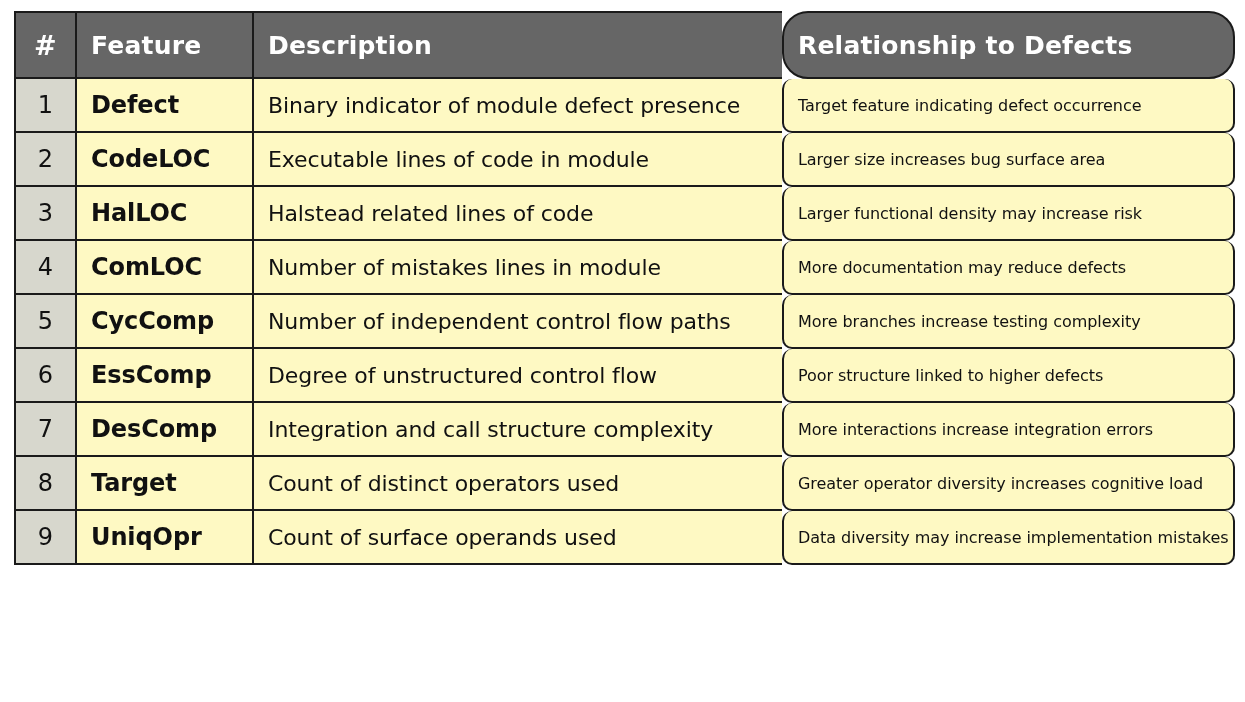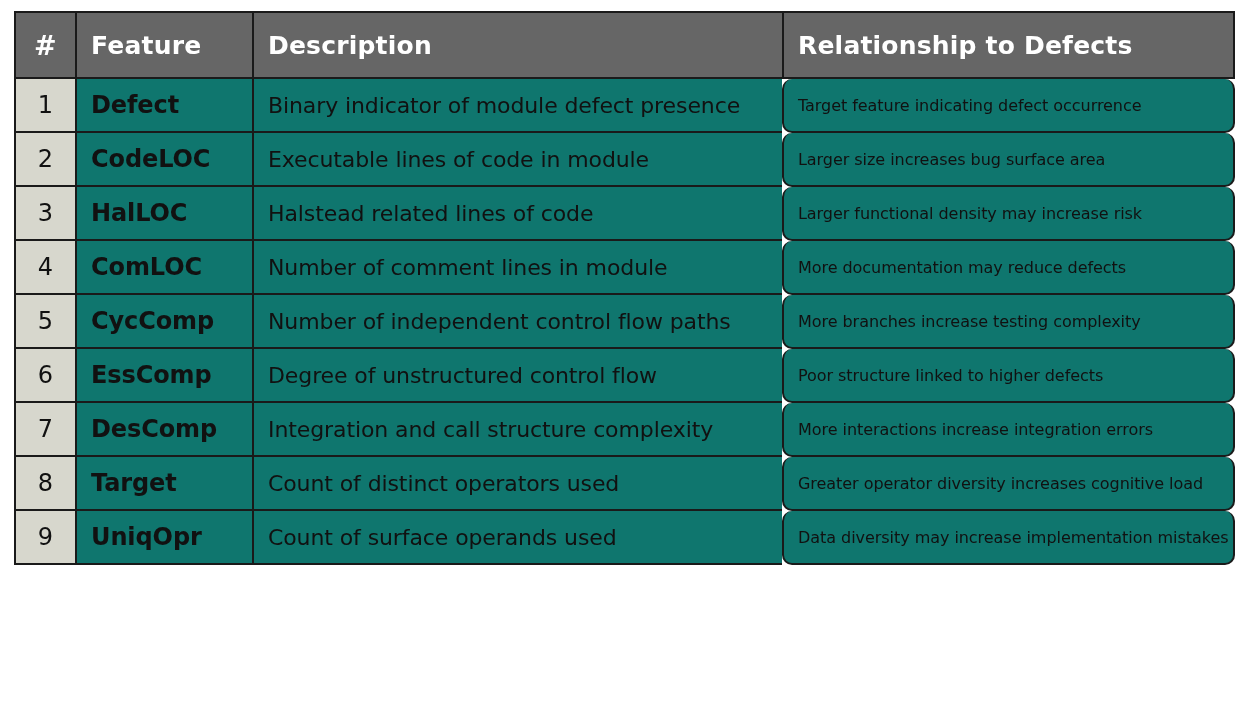--- a/index.html
+++ b/index.html
@@ -55,35 +55,36 @@
     white-space: nowrap;
     overflow: hidden;
   }
   thead th.th-num {
     text-align: center;
     padding: 0 4px;
     font-size: 27px;
   }
   thead th.last {
     border-right-width: 2.5px;
+    border-radius: 26px;
   }
   
   thead th + th {
     border-left-width: 2.5px;
   }
 
   
   tbody td {
     border: 2.5px solid #1a1a1a;
     border-top-width: 0;
     border-right-width: 0;
     height: 54px;
     box-sizing: border-box;
     vertical-align: middle;
-    background: #0f766e;
+    background: #fef9c3;
     color: #111111;
     overflow: hidden;
     white-space: nowrap;
   }
   tbody td + td { border-left-width: 2.5px; }
   tbody td.last { border-right-width: 2.5px; border-radius: 10px; }
 
   td.cell-num {
     background: #d7d7cd;
     text-align: center;
@@ -142,21 +143,21 @@
       </tr>
       <tr>
         <td class="cell-num">3</td>
         <td class="cell-feat">HalLOC</td>
         <td class="cell-desc">Halstead related lines of code</td>
         <td class="cell-rel last">Larger functional density may increase risk</td>
       </tr>
       <tr>
         <td class="cell-num">4</td>
         <td class="cell-feat">ComLOC</td>
-        <td class="cell-desc">Number of comment lines in module</td>
+        <td class="cell-desc">Number of mistakes lines in module</td>
         <td class="cell-rel last">More documentation may reduce defects</td>
       </tr>
       <tr>
         <td class="cell-num">5</td>
         <td class="cell-feat">CycComp</td>
         <td class="cell-desc">Number of independent control flow paths</td>
         <td class="cell-rel last">More branches increase testing complexity</td>
       </tr>
       <tr>
         <td class="cell-num">6</td>

